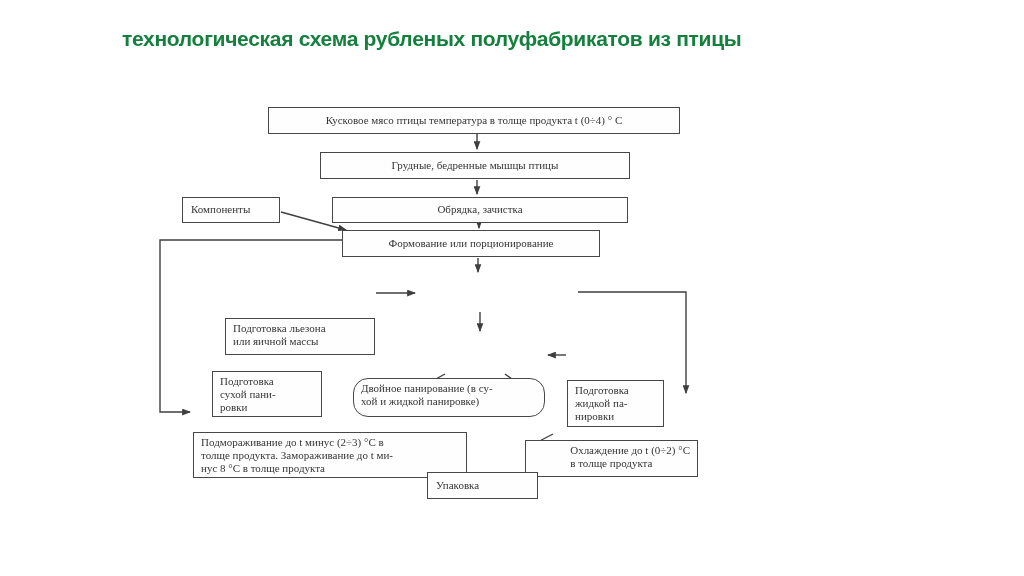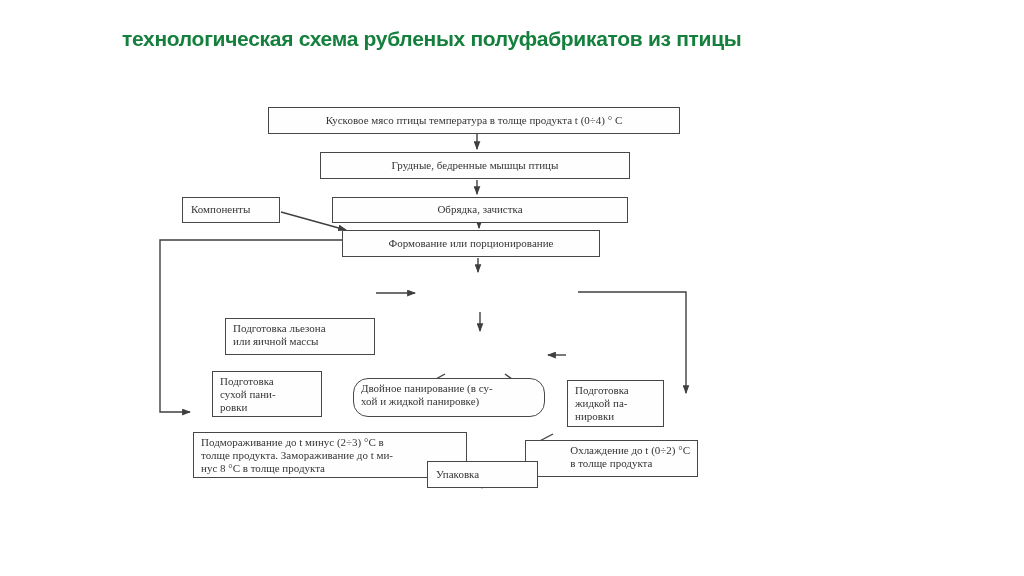--- a/index.html
+++ b/index.html
@@ -119,19 +119,19 @@
       <span class="node-label">Подмораживание до t минус (2÷3) °С в
 толще продукта. Замораживание до t ми-
 нус 8 °С в толще продукта</span>
     </div>
 
     <div class="node left" style="left:525px;top:396px;width:173px;height:37px;justify-content:flex-end;">
       <span class="node-label">Охлаждение до t (0÷2) °С
 в толще продукта</span>
     </div>
 
-    <div class="node left-mid" style="left:427px;top:461px;width:111px;height:27px;">
+    <div class="node left-mid" style="left:427px;top:472px;width:111px;height:27px;">
       <span class="node-label">Упаковка</span>
     </div>
 
 
   </div>
 </div>
 
 </body></html>

